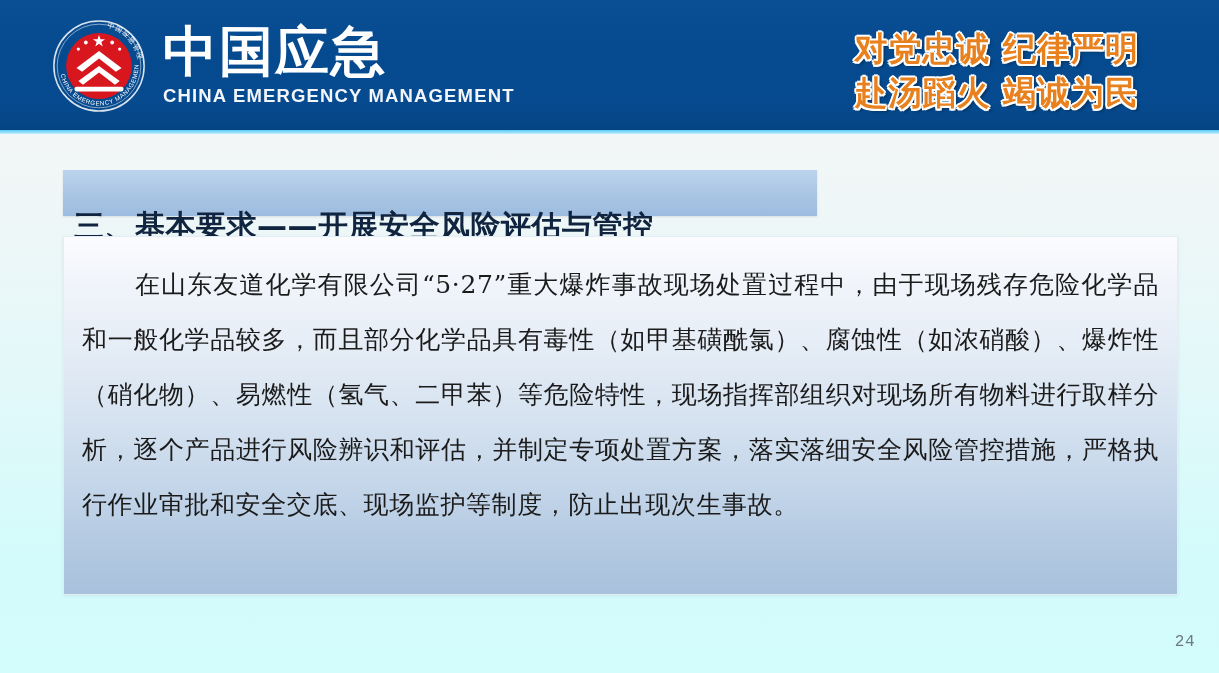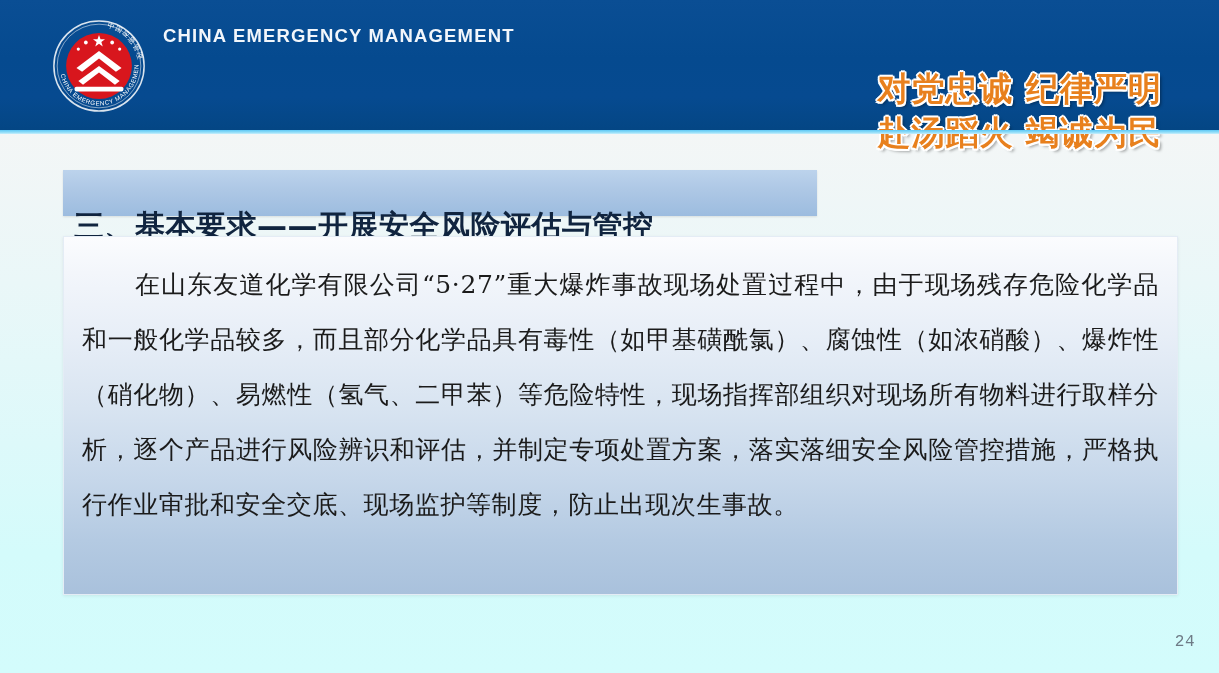--- a/index.html
+++ b/index.html
@@ -72,23 +72,22 @@
     font-weight: bold;
     color: #f2f6fb;
     letter-spacing: 1.15px;
     margin-top: 3px;
     white-space: nowrap;
   }
 
   
   .slogan {
     position: absolute;
-    right: 57px; top: 27px;
+    right: 80px; top: 27px;
     text-align: right;
-    margin-top: 40px;
   }
   .slogan-line {
     font-family: "DejaVu Sans", "Liberation Sans", sans-serif;
     font-size: 33px;
     font-weight: bold;
     color: #e8801d;
     letter-spacing: 1px;
     line-height: 44px;
     white-space: nowrap;
     text-shadow:
@@ -197,20 +196,21 @@
         <text font-size="7.4" fill="#ffffff" font-family="DejaVu Sans, sans-serif" letter-spacing="1.2">
           <textPath href="#arcTop" startOffset="13%">中国应急管理</textPath>
         </text>
         <text font-size="6.6" fill="#ffffff" font-family="Liberation Sans, sans-serif" letter-spacing="0.6">
           <textPath href="#arcBot" startOffset="7%">CHINA EMERGENCY MANAGEMENT</textPath>
         </text>
       </svg>
     </div>
 
     <div class="wordmark">
+      <div class="wordmark-cn">中国应急</div>
       <div class="wordmark-en">CHINA EMERGENCY MANAGEMENT</div>
     </div>
 
     <div class="slogan">
       <div class="slogan-line">对党忠诚 纪律严明</div>
       <div class="slogan-line">赴汤蹈火 竭诚为民</div>
     </div>
   </div>
   <div class="header-accent"></div>
 

